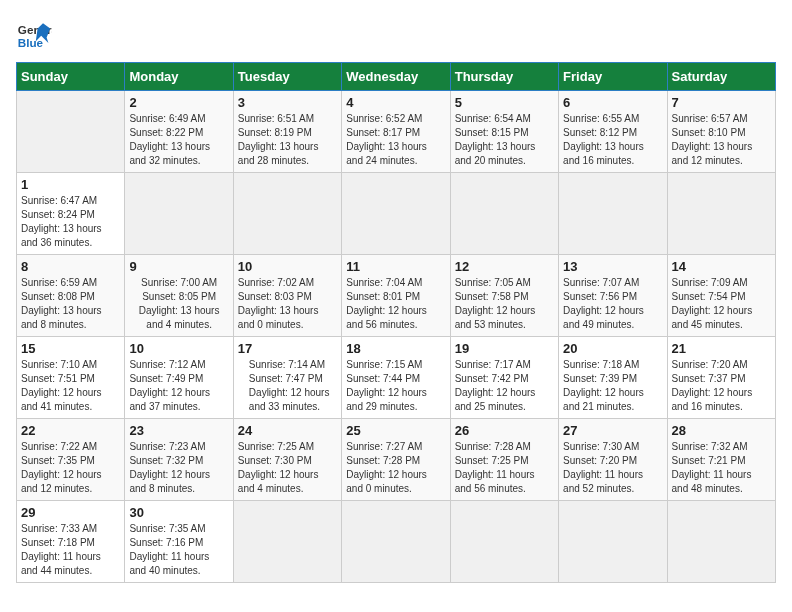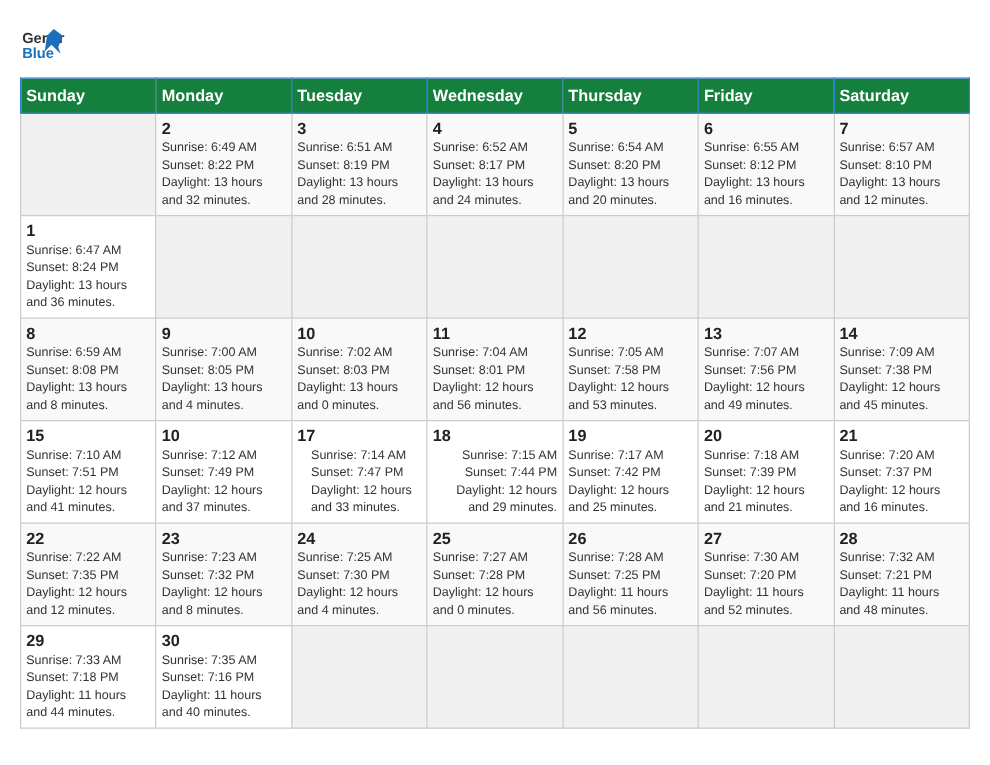--- a/index.html
+++ b/index.html
@@ -126,21 +126,21 @@
         <td>
           <span class="day-num">4</span>
           <div class="day-info" style="white-space: pre-line;">Sunrise: 6:52 AM
 Sunset: 8:17 PM
 Daylight: 13 hours
 and 24 minutes.</div>
         </td>
         <td>
           <span class="day-num">5</span>
           <div class="day-info" style="white-space: pre-line;">Sunrise: 6:54 AM
-Sunset: 8:20 PM
+Sunset: 8:15 PM
 Daylight: 13 hours
 and 20 minutes.</div>
         </td>
         <td>
           <span class="day-num">6</span>
           <div class="day-info" style="white-space: pre-line;">Sunrise: 6:55 AM
 Sunset: 8:12 PM
 Daylight: 13 hours
 and 16 minutes.</div>
         </td>
@@ -170,21 +170,21 @@
       <tr>
         <td>
           <span class="day-num">8</span>
           <div class="day-info" style="white-space: pre-line;">Sunrise: 6:59 AM
 Sunset: 8:08 PM
 Daylight: 13 hours
 and 8 minutes.</div>
         </td>
         <td>
           <span class="day-num">9</span>
-          <div class="day-info" style="white-space: pre-line;">Sunrise: 7:00 AM
+          <div class="day-info" style="white-space: pre-line; text-align: center;">Sunrise: 7:00 AM
 Sunset: 8:05 PM
 Daylight: 13 hours
 and 4 minutes.</div>
         </td>
         <td>
           <span class="day-num">10</span>
           <div class="day-info" style="white-space: pre-line;">Sunrise: 7:02 AM
 Sunset: 8:03 PM
 Daylight: 13 hours
 and 0 minutes.</div>
@@ -206,21 +206,21 @@
         <td>
           <span class="day-num">13</span>
           <div class="day-info" style="white-space: pre-line;">Sunrise: 7:07 AM
 Sunset: 7:56 PM
 Daylight: 12 hours
 and 49 minutes.</div>
         </td>
         <td>
           <span class="day-num">14</span>
           <div class="day-info" style="white-space: pre-line;">Sunrise: 7:09 AM
-Sunset: 7:38 PM
+Sunset: 7:54 PM
 Daylight: 12 hours
 and 45 minutes.</div>
         </td>
       </tr>
       <tr>
         <td>
           <span class="day-num">15</span>
           <div class="day-info" style="white-space: pre-line;">Sunrise: 7:10 AM
 Sunset: 7:51 PM
 Daylight: 12 hours
@@ -235,21 +235,21 @@
         </td>
         <td>
           <span class="day-num">17</span>
           <div class="day-info" style="white-space: pre-line; margin-left: 11px;">Sunrise: 7:14 AM
 Sunset: 7:47 PM
 Daylight: 12 hours
 and 33 minutes.</div>
         </td>
         <td>
           <span class="day-num">18</span>
-          <div class="day-info" style="white-space: pre-line; text-align: right;">Sunrise: 7:15 AM
+          <div class="day-info" style="white-space: pre-line;">Sunrise: 7:15 AM
 Sunset: 7:44 PM
 Daylight: 12 hours
 and 29 minutes.</div>
         </td>
         <td>
           <span class="day-num">19</span>
           <div class="day-info" style="white-space: pre-line;">Sunrise: 7:17 AM
 Sunset: 7:42 PM
 Daylight: 12 hours
 and 25 minutes.</div>

